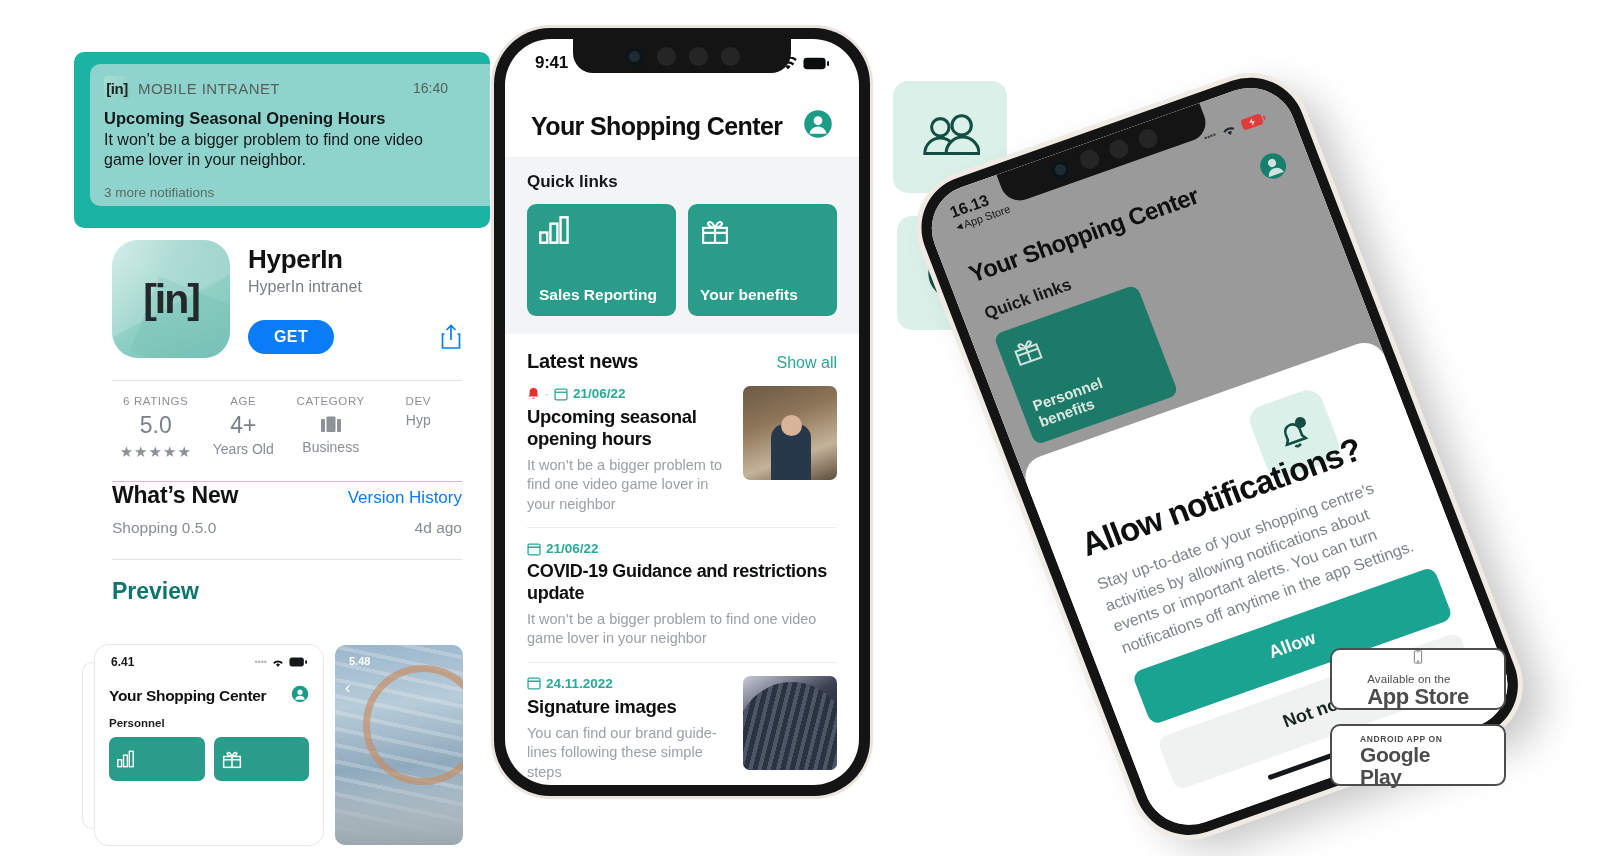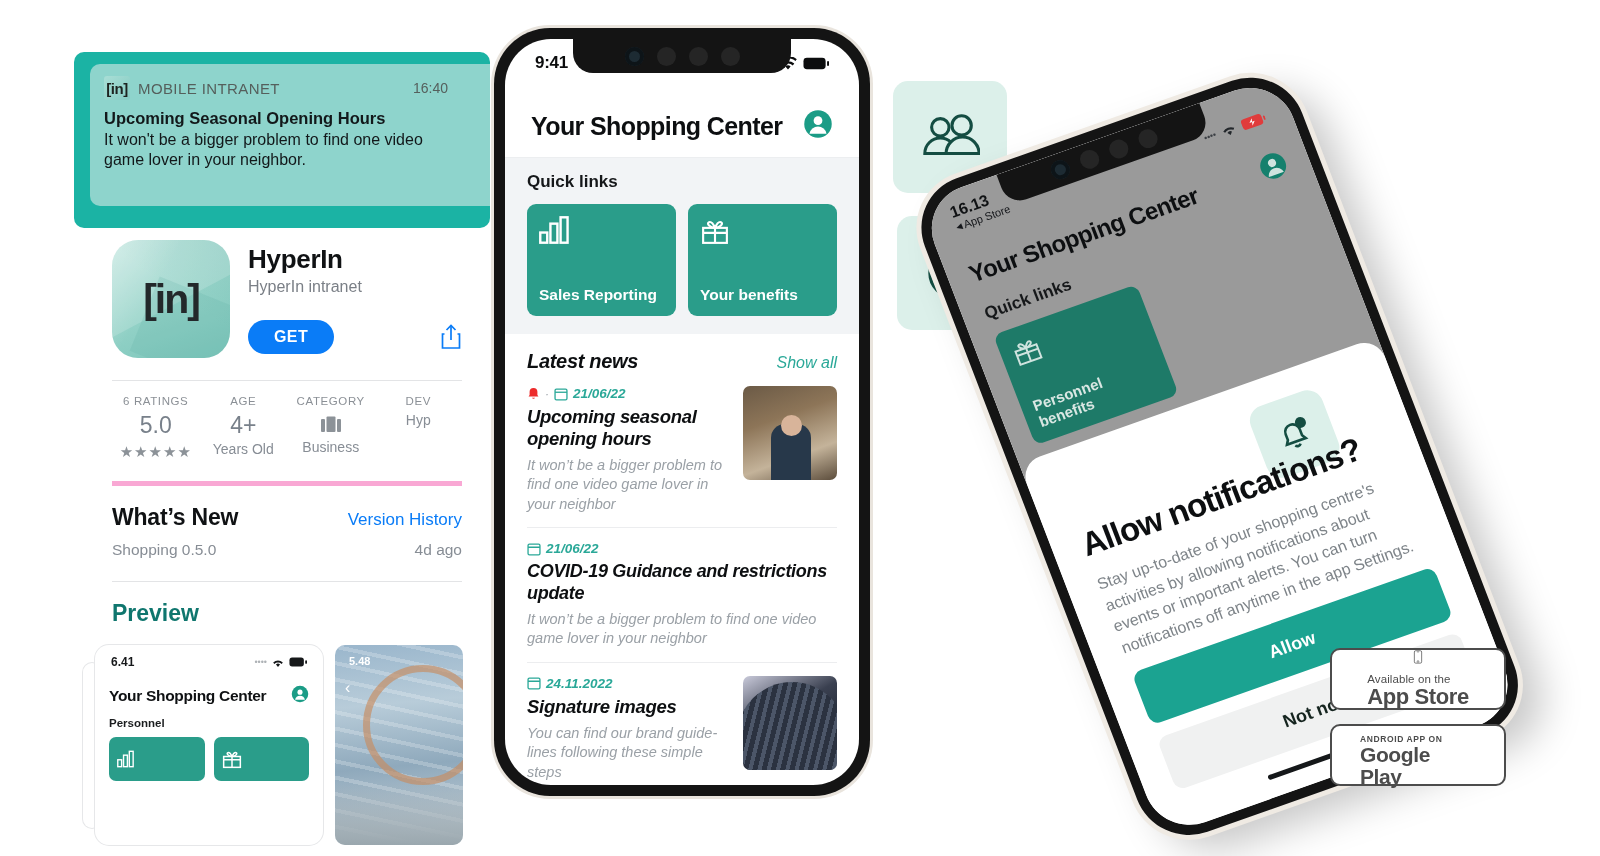--- a/index.html
+++ b/index.html
@@ -63,21 +63,21 @@
   .stats {
     display: flex; border-top: 1px solid #e3e4e6; margin-top: 22px; padding-top: 14px;
   }
   .stat { flex: 1; text-align: center; }
   .stat-label { font-size: 11.5px; color: #8b9096; letter-spacing: 0.6px; }
   .stat-value { font-size: 23px; color: #78808a; font-weight: 400; margin-top: 5px; }
   .stat-sub { font-size: 14px; color: #878d95; margin-top: 2px; }
   .stars { color: #8c9298; font-size: 15px; letter-spacing: 1px; margin-top: 4px; }
   .biz-icon { margin-top: 4px; display:flex; justify-content:center; }
 
-  .whatsnew { border-top: 5px solid #f9a8d4; margin-top: 20px; padding-top: 18px; }
+  .whatsnew { border-top: 1px solid #f9a8d4; margin-top: 20px; }
   .wn-head { display: flex; align-items: baseline; justify-content: space-between; }
   .wn-title { font-size: 23px; font-weight: 700; color: #101214; letter-spacing: -0.2px; }
   .wn-link { font-size: 17px; color: #0a7cf7; cursor: pointer; }
   .wn-sub { display: flex; justify-content: space-between; margin-top: 10px; }
   .wn-ver, .wn-ago { font-size: 15.5px; color: #878d95; }
   .wn-desc { font-size: 15.5px; color: #1d2024; margin-top: 14px; }
 
   .preview-sec { border-top: 1px solid #e3e4e6; margin-top: 22px; padding-top: 18px; }
   .preview-title { font-size: 23px; font-weight: 700; color: #0f766e; }
 
@@ -128,21 +128,21 @@
   .c-title { font-size: 25px; font-weight: 700; color: #0d0f11; letter-spacing: -0.6px; }
   .c-quick { background: #f2f4f6; padding: 14px 22px 18px; }
   .c-quick-label { font-size: 17px; font-weight: 700; color: #16181a; }
   .c-tiles { display: flex; gap: 12px; margin-top: 12px; }
   .c-tile {
     flex: 1; height: 112px; background: #2a9d8a; border-radius: 9px;
     padding: 12px 12px; color: #fff; display: flex; flex-direction: column;
     justify-content: space-between; cursor: pointer;
   }
   .c-tile-label { font-size: 15.5px; font-weight: 700; }
-  .c-news { padding: 16px 22px 16px; font-style: italic; }
+  .c-news { padding: 16px 22px 16px; }
   .c-news-head { display: flex; align-items: baseline; justify-content: space-between; }
   .c-news-title { font-size: 20px; font-weight: 700; color: #0d0f11; letter-spacing: -0.3px; }
   .c-showall { font-size: 16px; color: #2aa898; cursor: pointer; }
   .news-item { display: flex; gap: 12px; padding: 13px 0 13px; border-bottom: 1px solid #ecedef; }
   .news-item:last-child { border-bottom: none; }
   .news-main { flex: 1; min-width: 0; }
   .news-meta { display: flex; align-items: center; gap: 5px; }
   .news-date { font-size: 13.5px; font-weight: 700; color: #2aa898; }
   .news-h { font-size: 18.5px; font-weight: 700; color: #0d0f11; line-height: 1.18; margin-top: 5px; letter-spacing: -0.3px;}
   .news-h.wide { font-size: 18px; }
@@ -223,20 +223,21 @@
 
   <div class="notif-outer">
     <div class="notif-inner">
       <div class="notif-head">
         <div class="notif-logo">[in]</div>
         <div class="notif-app">MOBILE INTRANET</div>
         <div class="notif-time">16:40</div>
       </div>
       <div class="notif-title">Upcoming Seasonal Opening Hours</div>
       <div class="notif-body">It won't be a bigger problem to find one video game lover in your neighbor.</div>
+      <div class="notif-more">3 more notifiations</div>
     </div>
   </div>
 
   <div class="store">
     <div class="store-row">
       <div class="app-icon">
         <div class="facet1"></div>
           <div class="facet2"></div>
         <div class="app-icon-txt">[in]</div>
       </div>

